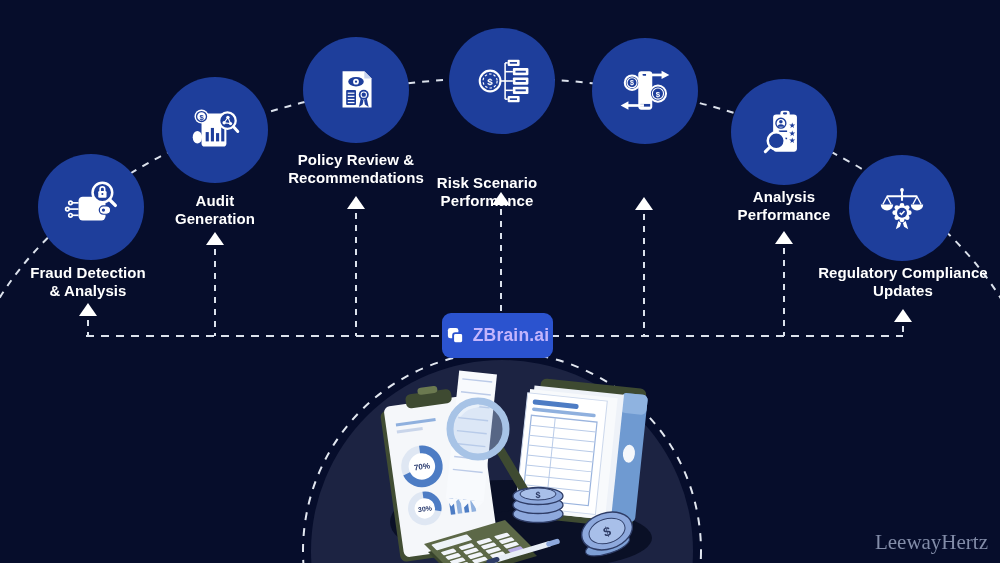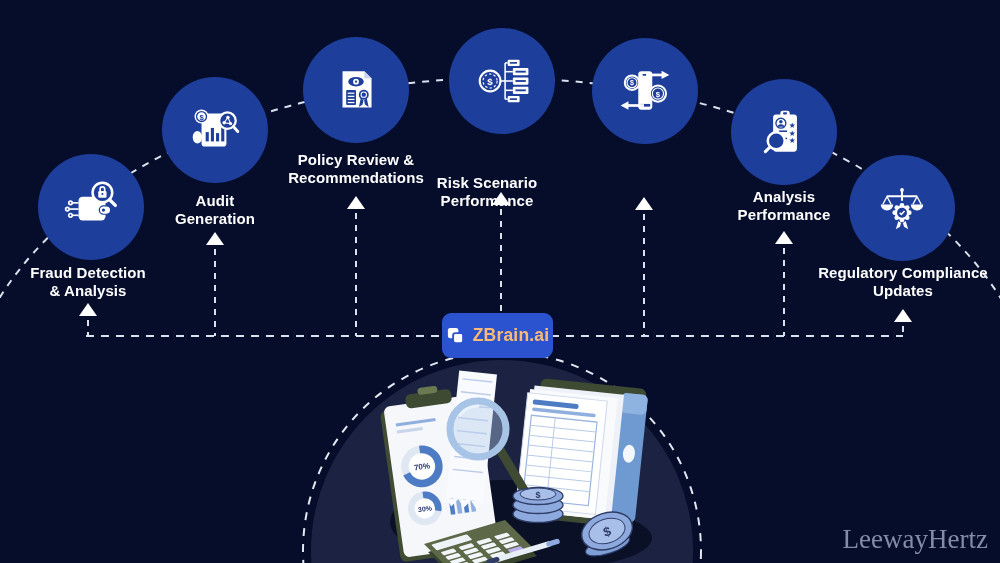--- a/index.html
+++ b/index.html
@@ -17,24 +17,24 @@
   .node-label{
     position:absolute;width:220px;text-align:center;color:#ffffff;
     font-size:15px;font-weight:700;line-height:1.22;z-index:2;
     letter-spacing:.1px;
   }
   .badge{
     position:absolute;left:442px;top:313px;width:111px;height:45px;
     background:var(--badge-fill,#2b53cf);border-radius:9px;z-index:3;
     display:flex;align-items:center;justify-content:center;gap:8px;
   }
-  .badge .badge-text{color:#fdba74;font-weight:700;font-size:17.5px;letter-spacing:.2px;}
+  .badge .badge-text{color:#c4b5fd;font-weight:700;font-size:17.5px;letter-spacing:.2px;}
   .watermark{
     position:absolute;right:12px;bottom:8px;z-index:3;
-    font-family:"Liberation Serif", serif;font-size:27px;
+    font-family:"Liberation Serif", serif;font-size:21px;
     color:var(--watermark,#828ca8);
   }
 </style>
 </head>
 <body>
 
 <div class="stage">
 
   <svg class="layer" width="1000" height="563" viewBox="0 0 1000 563">
 

